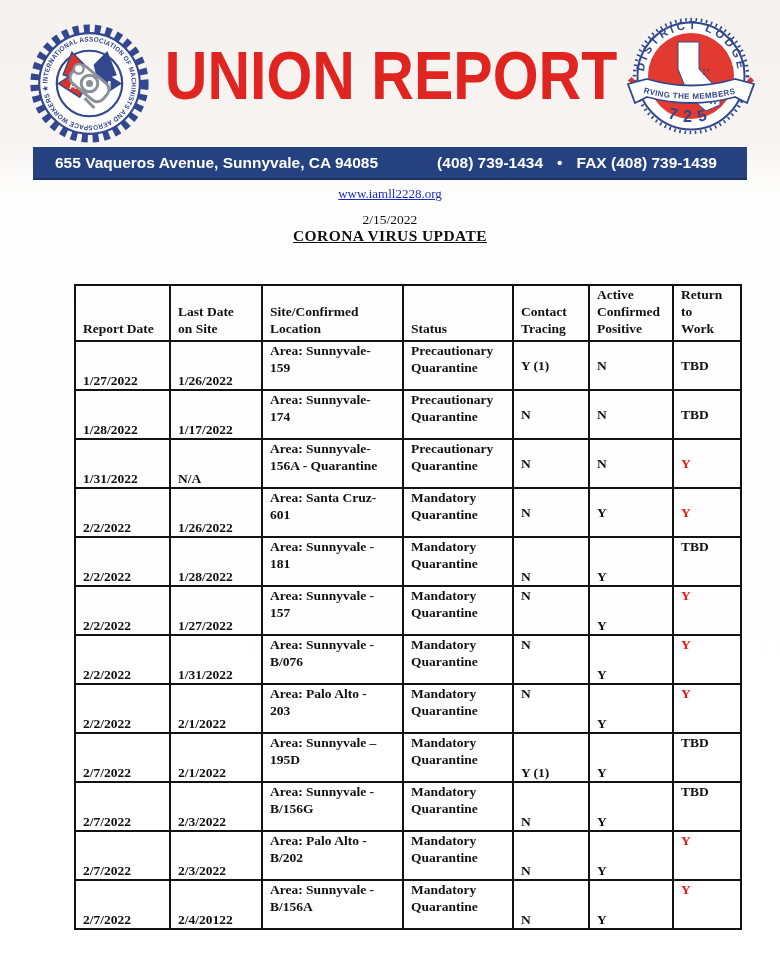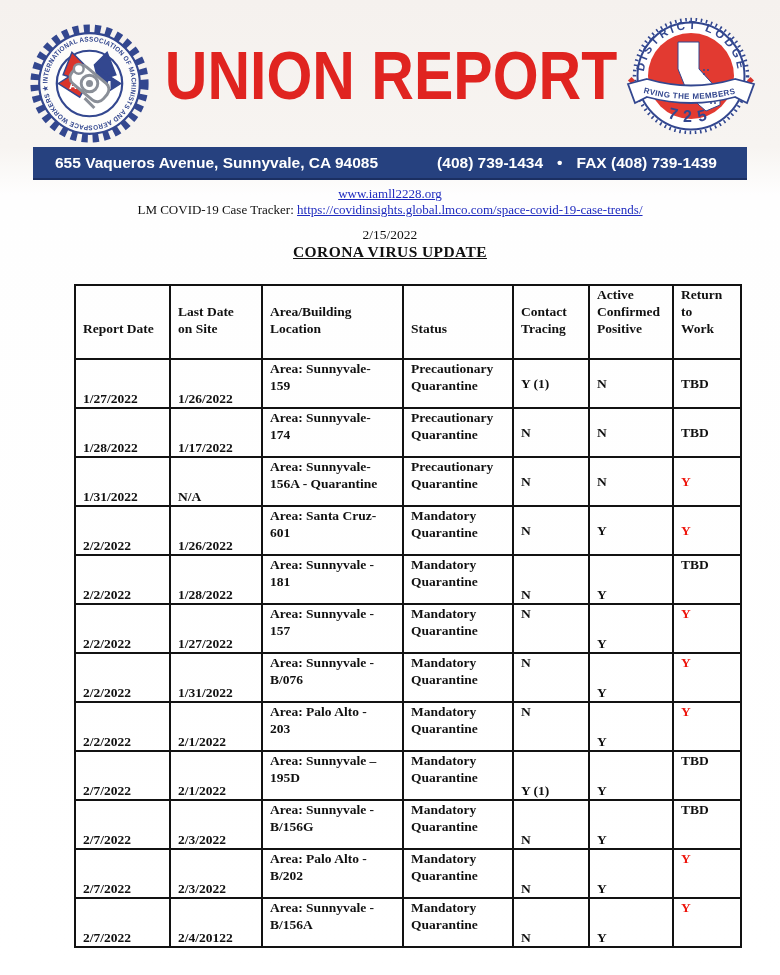--- a/index.html
+++ b/index.html
@@ -32,21 +32,21 @@
   .report-date{margin-top:10px;font-size:13.5px;}
   .report-title{margin-top:1px;font-size:15.5px;font-weight:bold;text-decoration:underline;letter-spacing:0.4px;}
   
   table.covid{position:absolute;left:74px;top:284px;border-collapse:collapse;table-layout:fixed;}
   table.covid th,table.covid td{
     border:2px solid #121212;font-weight:bold;font-size:13.5px;line-height:17px;
     text-align:left;padding:0 4px 0 7px;white-space:pre-line;overflow:hidden;
     font-family:"Liberation Serif","DejaVu Serif",serif;
   }
   table.covid thead tr{height:52px;}
-  table.covid th{vertical-align:bottom;padding-bottom:21px;}
+  table.covid th{vertical-align:bottom;padding-bottom:3px;}
   table.covid tbody tr{height:49px;}
   td.va-t{vertical-align:top;padding-top:2px;}
   td.va-m{vertical-align:middle;}
   td.va-b{vertical-align:bottom;padding-bottom:7px;margin-left:12px;}
   td.red{color:#ee160d;}
 </style>
 </head>
 <body>
 
 <div class="page">
@@ -128,43 +128,40 @@
       <span>(408) 739-1434</span>
       <span>•</span>
       <span>FAX (408) 739-1439</span>
     </span>
   </div>
 
   <div class="links">
     <div>
       <a href="#">www.iamll2228.org</a>
     </div>
-    <div>
-      <span>LM COVID-19 Case Tracker: </span><a href="#">https://covidinsights.global.lmco.com/space-covid-19-case-trends/</a>
-    </div>
     <div class="report-date">2/15/2022</div>
     <div class="report-title">CORONA VIRUS UPDATE</div>
   </div>
 
   <table class="covid">
     <colgroup>
       <col style="width:95px">
         <col style="width:92px">
         <col style="width:141px">
         <col style="width:110px">
       <col style="width:76px">
         <col style="width:84px">
         <col style="width:68px">
     </colgroup>
     <thead>
       <tr>
         <th>Report Date</th>
         <th>Last Date
 on Site</th>
-        <th>Area/Building
+        <th>Site/Confirmed
 Location</th>
         <th>Status</th>
         <th>Contact
 Tracing</th>
         <th>Active
 Confirmed
 Positive</th>
         <th>Return
 to
 Work</th>

